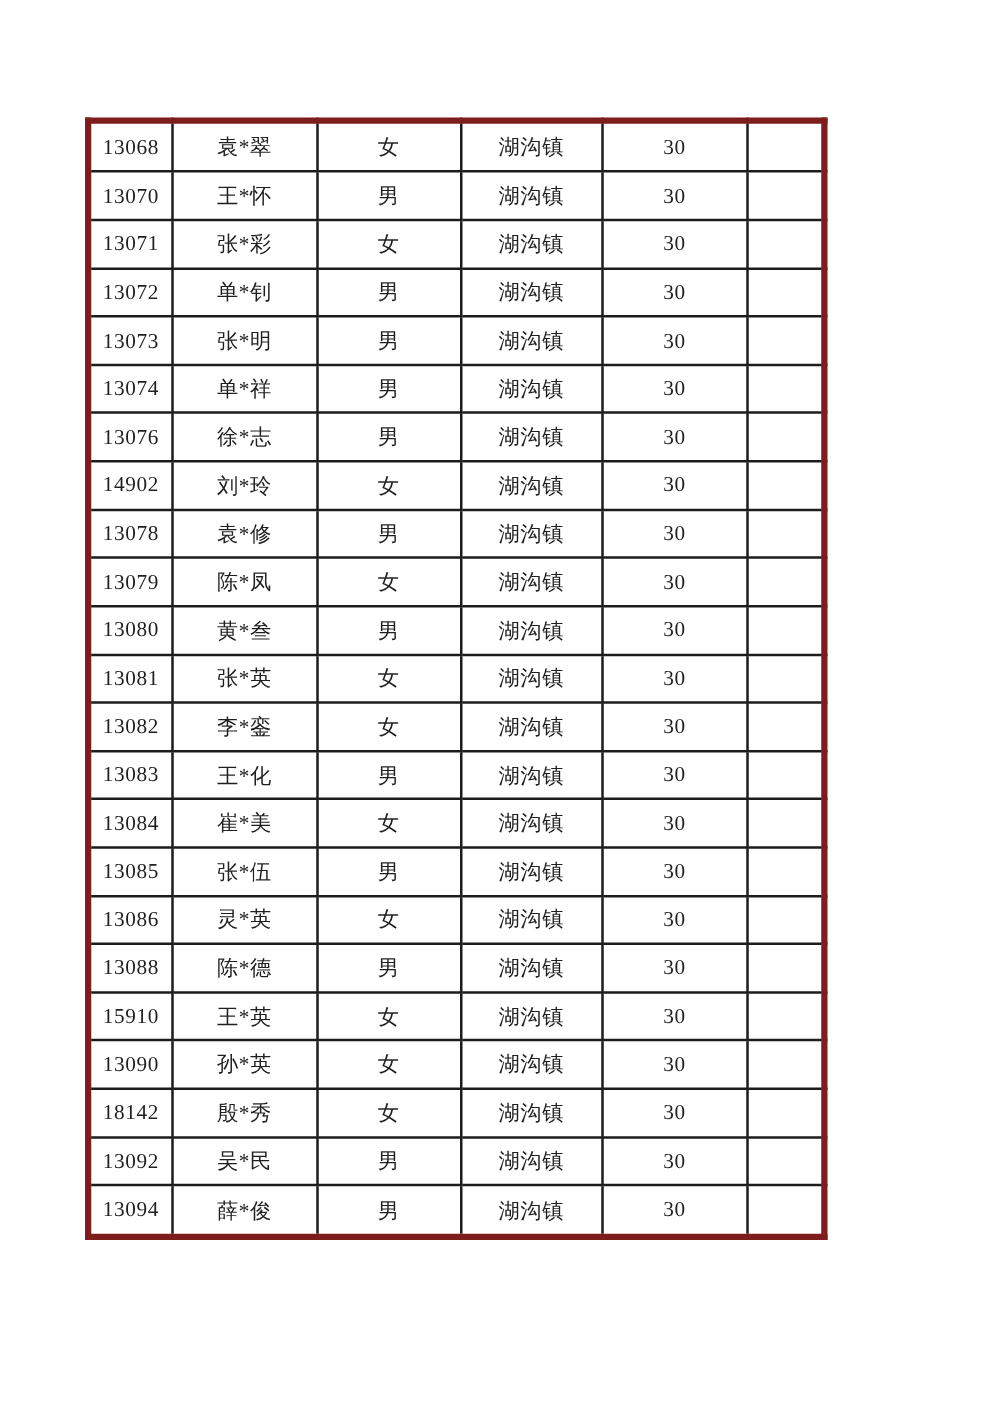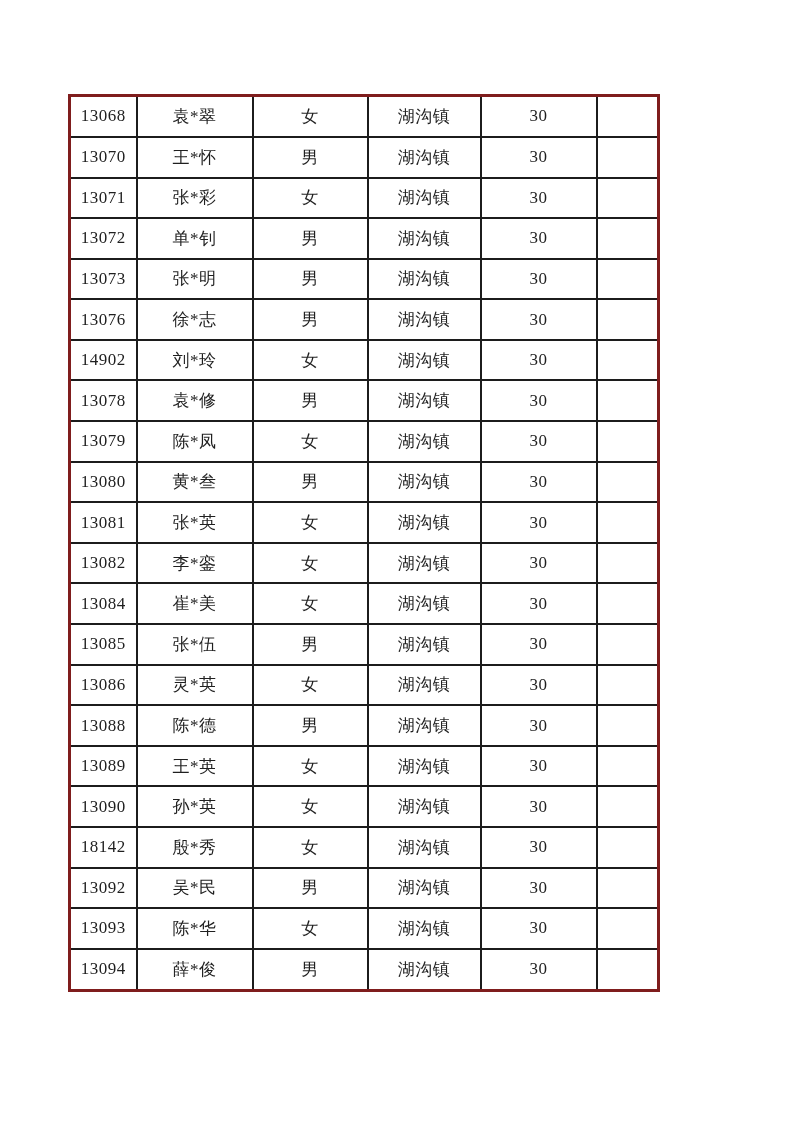--- a/index.html
+++ b/index.html
@@ -23,21 +23,21 @@
     background: #ffffff;
   }
   table.roster {
     position: absolute;
     left: 68px;
     top: 94px;
     width: 589px;
     height: 898px;
     border-collapse: collapse;
     table-layout: fixed;
-    border: 3px solid #7f1d1d;
+    border: 5px solid #7f1d1d;
   }
   table.roster td {
     border: 2px solid #1c1c1c;
     text-align: center;
     vertical-align: middle;
     font-size: 17px;
     color: #1f1f1f;
     padding: 0;
     overflow: hidden;
     white-space: nowrap;
@@ -92,20 +92,28 @@
   </tr>
         <tr>
     <td>13073</td>
     <td>张*明</td>
     <td>男</td>
     <td>湖沟镇</td>
     <td>30</td>
     <td></td>
   </tr>
         <tr>
+    <td>13074</td>
+    <td>单*祥</td>
+    <td>男</td>
+    <td>湖沟镇</td>
+    <td>30</td>
+    <td></td>
+  </tr>
+        <tr>
     <td>13076</td>
     <td>徐*志</td>
     <td>男</td>
     <td>湖沟镇</td>
     <td>30</td>
     <td></td>
   </tr>
         <tr>
     <td>14902</td>
     <td>刘*玲</td>
@@ -148,20 +156,28 @@
   </tr>
         <tr>
     <td>13082</td>
     <td>李*銮</td>
     <td>女</td>
     <td>湖沟镇</td>
     <td>30</td>
     <td></td>
   </tr>
         <tr>
+    <td>13083</td>
+    <td>王*化</td>
+    <td>男</td>
+    <td>湖沟镇</td>
+    <td>30</td>
+    <td></td>
+  </tr>
+        <tr>
     <td>13084</td>
     <td>崔*美</td>
     <td>女</td>
     <td>湖沟镇</td>
     <td>30</td>
     <td></td>
   </tr>
         <tr>
     <td>13085</td>
     <td>张*伍</td>
@@ -180,21 +196,21 @@
   </tr>
         <tr>
     <td>13088</td>
     <td>陈*德</td>
     <td>男</td>
     <td>湖沟镇</td>
     <td>30</td>
     <td></td>
   </tr>
         <tr>
-    <td>13089</td>
+    <td>15910</td>
     <td>王*英</td>
     <td>女</td>
     <td>湖沟镇</td>
     <td>30</td>
     <td></td>
   </tr>
         <tr>
     <td>13090</td>
     <td>孙*英</td>
     <td>女</td>
@@ -207,28 +223,20 @@
     <td>殷*秀</td>
     <td>女</td>
     <td>湖沟镇</td>
     <td>30</td>
     <td></td>
   </tr>
         <tr>
     <td>13092</td>
     <td>吴*民</td>
     <td>男</td>
-    <td>湖沟镇</td>
-    <td>30</td>
-    <td></td>
-  </tr>
-        <tr>
-    <td>13093</td>
-    <td>陈*华</td>
-    <td>女</td>
     <td>湖沟镇</td>
     <td>30</td>
     <td></td>
   </tr>
         <tr>
     <td>13094</td>
     <td>薛*俊</td>
     <td>男</td>
     <td>湖沟镇</td>
     <td>30</td>

